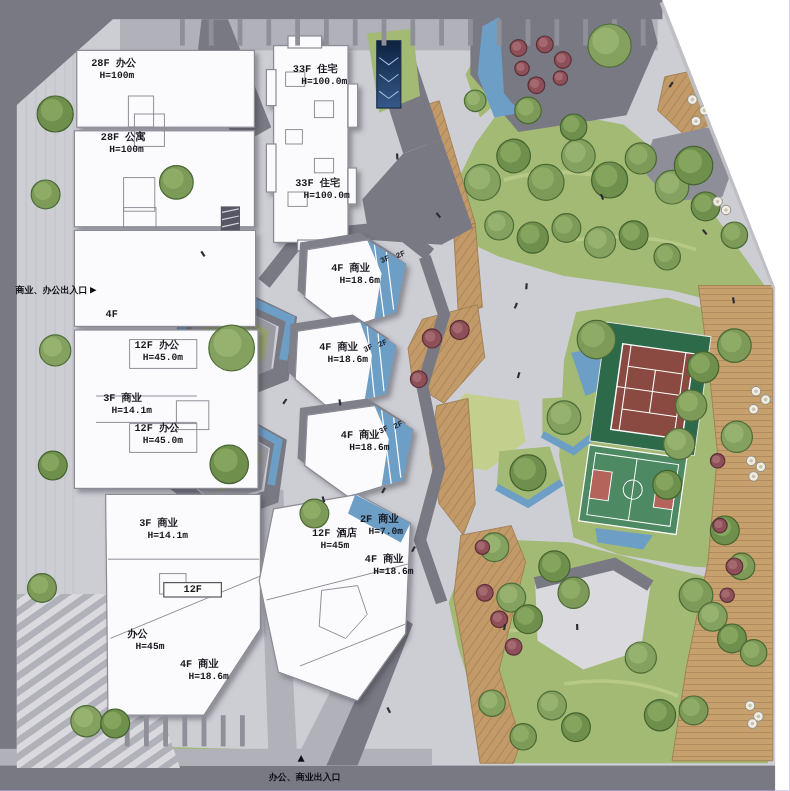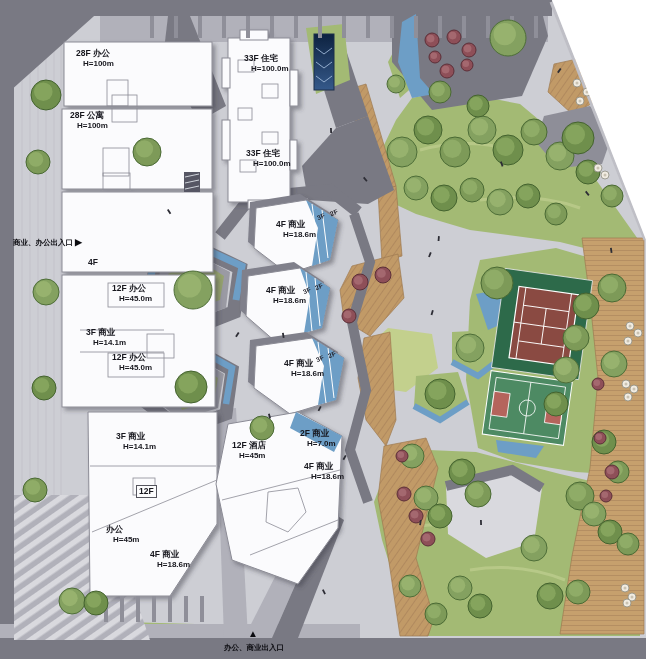--- a/index.html
+++ b/index.html
@@ -1,22 +1,22 @@
 <!DOCTYPE html>
 <html style="--water: #6d9ec6; --lawn: #a3ba74; --lawn_light: #c3d08d; --deck: #c19a67; --deck_stripe: #a9825a; --road_dark: #797983; --road_mid: #b1b1ba; --plaza: #cdced4; --building: #fbfbfd; --building_stroke: #8b8b95; --tennis_pad: #2d6a4a; --court_red: #8a4a42; --bball_pad: #4d8a63; --key_red: #b5645c; --tree_green: #7b9c55; --tree_red: #8e4f58;"><head>
 <meta charset="utf-8">
 <style>
   html,body{margin:0;padding:0;background:#ffffff}
   #stage{position:relative;width:658px;height:659px;overflow:hidden;
-         font-family:Liberation Sans, sans-serif;background:#8b5cf6}
+         font-family:Liberation Mono, monospace;background:#8b5cf6}
   #plan{position:absolute;left:0;top:0}
   .lbl{position:absolute;color:#17171e;line-height:1.3;white-space:nowrap;z-index:5}
   .lbl .l1{font-size:8.5px;font-weight:bold}
   .lbl .l2{font-size:8px;font-weight:bold;padding-left:7px}
-  .boxed .l1{border:1px solid #55555e;background:#fcfcfd;padding:0 2px;display:inline-block}
+  .boxed .l1{border:1px solid #55555e;background:#fcfcfd;padding:0 16px;display:inline-block}
   .tl{position:absolute;font-size:6.5px;font-weight:bold;color:#23232c;
       transform:rotate(-24deg);z-index:5;white-space:nowrap}
   .ent{position:absolute;font-size:7.5px;font-weight:bold;color:#0b0b10;
        white-space:nowrap;z-index:6}
   .ent .arr{font-size:9px;margin-left:2px}
   .wm{position:absolute;left:262px;top:607px;font-size:37px;font-weight:bold;
       letter-spacing:1px;color:rgba(255,255,255,0.55);z-index:7}
   .plaza{fill:var(--plaza)}     .lawn{fill:var(--lawn)}
   .lawnL{fill:var(--lawn_light)} .roadD{fill:var(--road_dark)}
   .roadM{fill:var(--road_mid)}  .bld{fill:var(--building);stroke:var(--building_stroke);stroke-width:1}
@@ -646,21 +646,21 @@
         <rect x="345" y="455" width="1.8" height="5" fill="#2d2d35" transform="rotate(29 345 455)"></rect>
       </g>
 
   <path d="M552,0 L658,0 L658,659 L646,659 L646,240 Z" fill="#ffffff"></path>
 </svg>
 
 <div class="lbl" style="left:76px;top:48px">
       <div class="l1">28F 办公</div>
       <div class="l2">H=100m</div>
     </div>
-<div class="lbl" style="left:70px;top:110px">
+<div class="lbl" style="left:84px;top:110px">
       <div class="l1">28F 公寓</div>
       <div class="l2">H=100m</div>
     </div>
 <div class="lbl" style="left:244px;top:53px">
       <div class="l1">33F 住宅</div>
       <div class="l2">H=100.0m</div>
     </div>
 <div class="lbl" style="left:246px;top:148px">
       <div class="l1">33F 住宅</div>
       <div class="l2">H=100.0m</div>
@@ -694,21 +694,21 @@
     </div>
 <div class="lbl" style="left:116px;top:431px">
       <div class="l1">3F 商业</div>
       <div class="l2">H=14.1m</div>
     </div>
 <div class="lbl boxed" style="left:136px;top:479px"><div class="l1">12F</div></div>
 <div class="lbl" style="left:106px;top:524px">
       <div class="l1">办公</div>
       <div class="l2">H=45m</div>
     </div>
-<div class="lbl" style="left:232px;top:440px">
+<div class="lbl" style="left:260px;top:440px">
       <div class="l1">12F 酒店</div>
       <div class="l2">H=45m</div>
     </div>
 <div class="lbl" style="left:300px;top:428px">
       <div class="l1">2F 商业</div>
       <div class="l2">H=7.0m</div>
     </div>
 <div class="lbl" style="left:304px;top:461px">
       <div class="l1">4F 商业</div>
       <div class="l2">H=18.6m</div>

